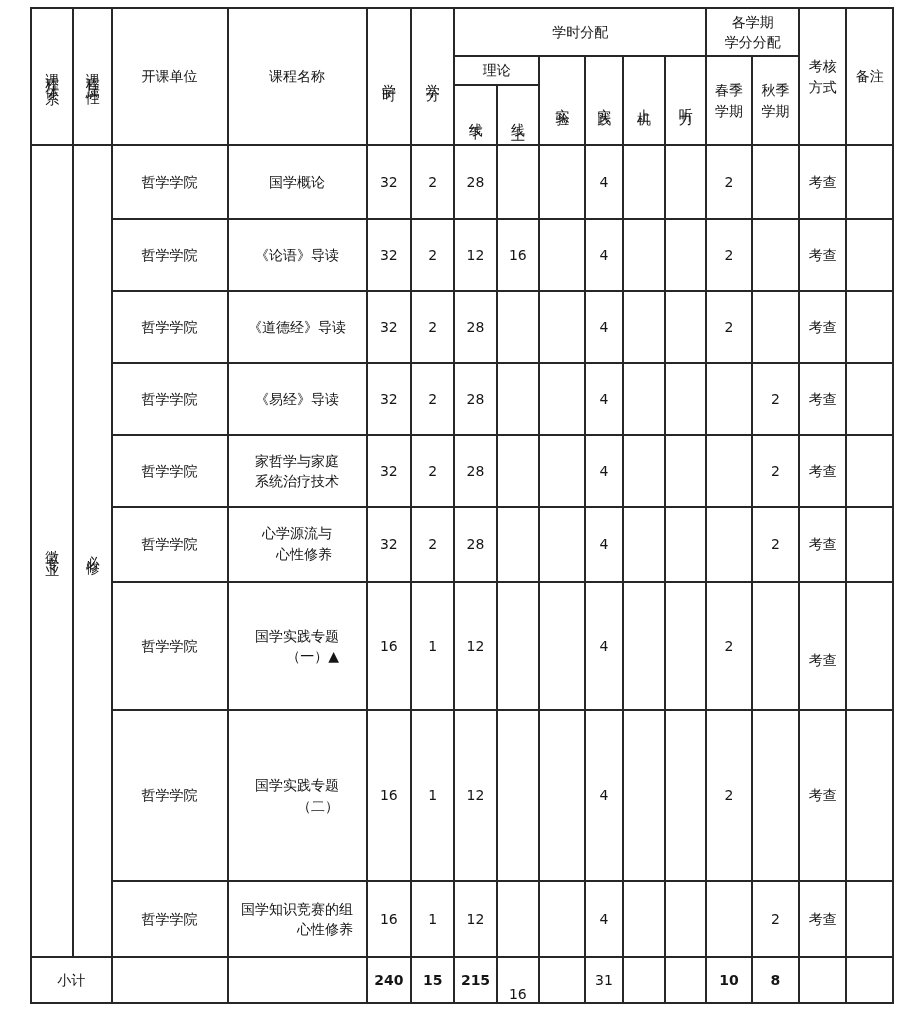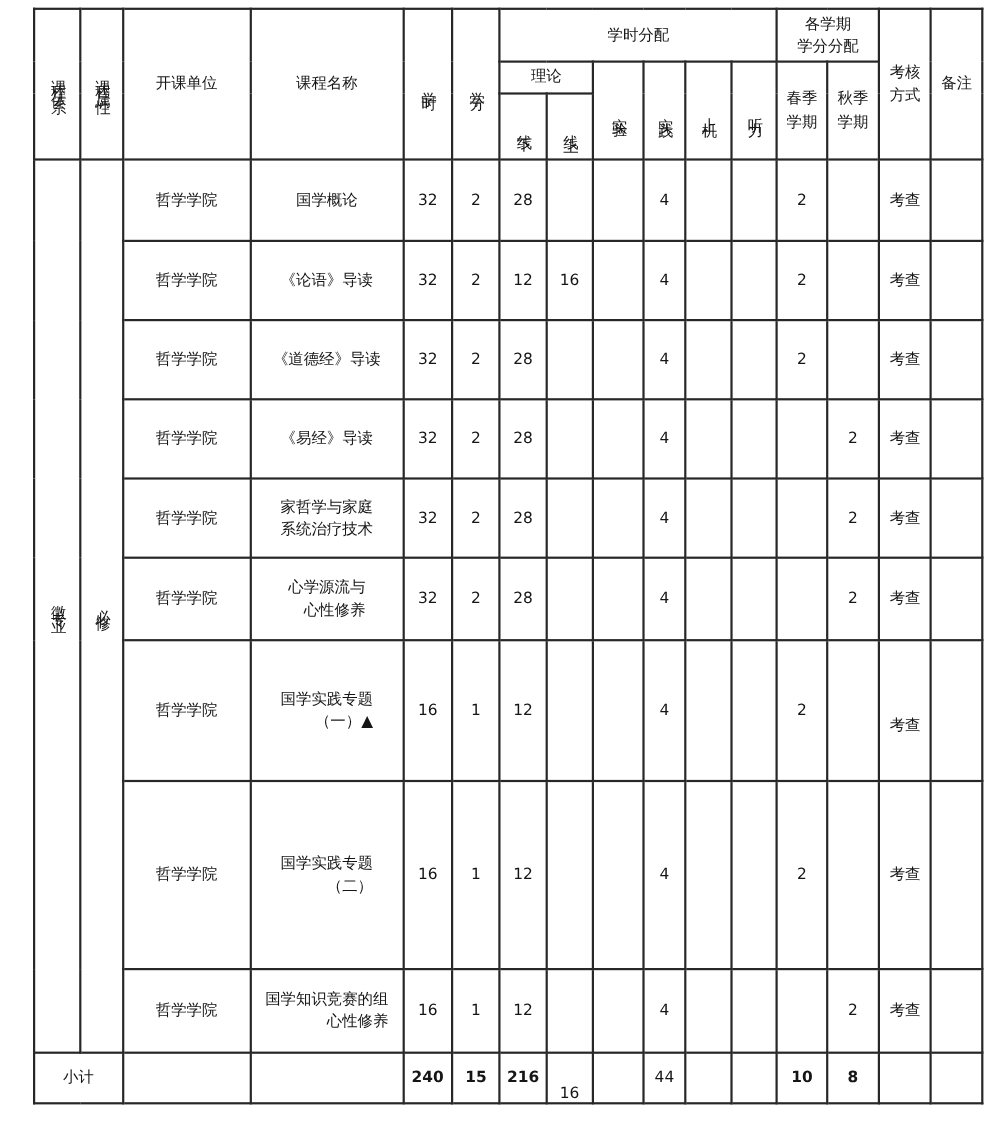--- a/index.html
+++ b/index.html
@@ -28,21 +28,21 @@
     writing-mode:vertical-rl; text-orientation:upright;
     display:inline-block; letter-spacing:6px; line-height:1.1;
   }
   .vert2 { letter-spacing:4px; }
   .mline span { display:block;text-align:center; }
   .name-text { white-space:pre-line; display:inline-block;text-align:right; }
   .hleft { text-align:left; }
   .vtop { vertical-align:top; padding-top:4px; }
   .vbottom { vertical-align:bottom; padding-bottom:8px; }
   .pad8 { padding-left:10px; }
-  .pad14 { padding-left:14px; }
+  .pad14 { padding-left:14px;font-family:Liberation Mono, monospace; }
   .nudge > span { position:relative; top:14px; }
   .bold { font-weight:bold; }
 </style>
 </head>
 <body>
 
 <div class="page">
 <table class="curriculum">
   <colgroup>
     <col style="width:42px">
@@ -254,24 +254,24 @@
           <td><span></span></td>
         </tr>
       </tbody>
   <tbody>
     <tr class="subtotal">
       <td colspan="2">小计</td>
       <td></td>
       <td></td>
       <td class="bold">240</td>
       <td class="bold">15</td>
-      <td class="bold">216</td>
+      <td class="bold">215</td>
       <td class="nudge"><span>16</span></td>
       <td></td>
-      <td>44</td>
+      <td>31</td>
       <td></td>
       <td></td>
       <td class="bold">10</td>
       <td class="bold">8</td>
       <td></td>
       <td></td>
     </tr>
   </tbody>
 </table>
 </div>

